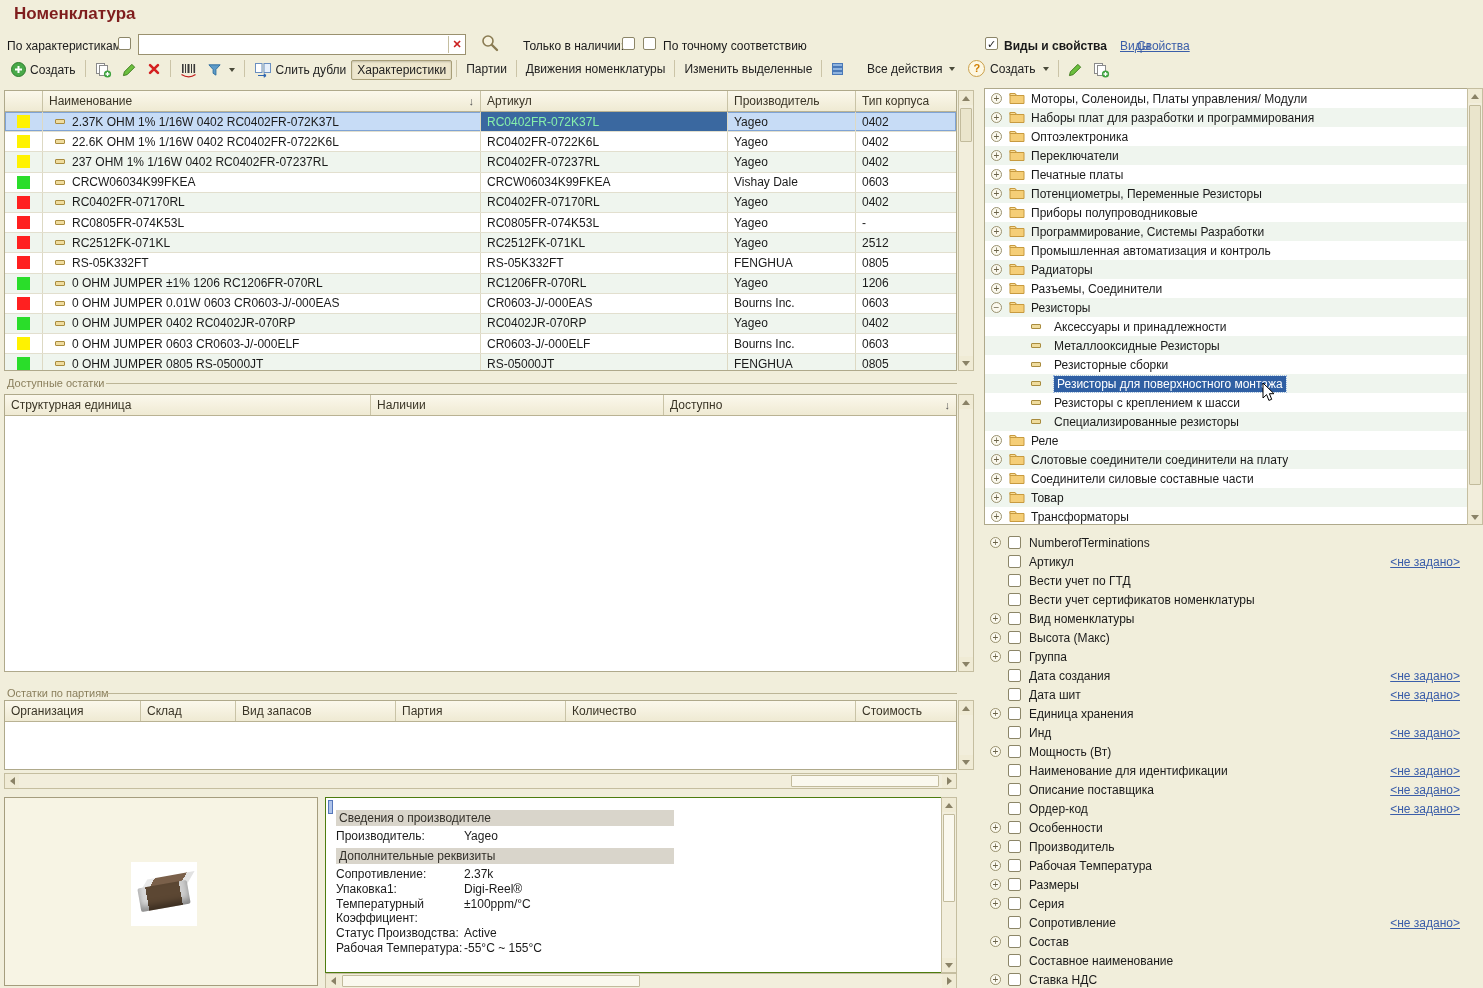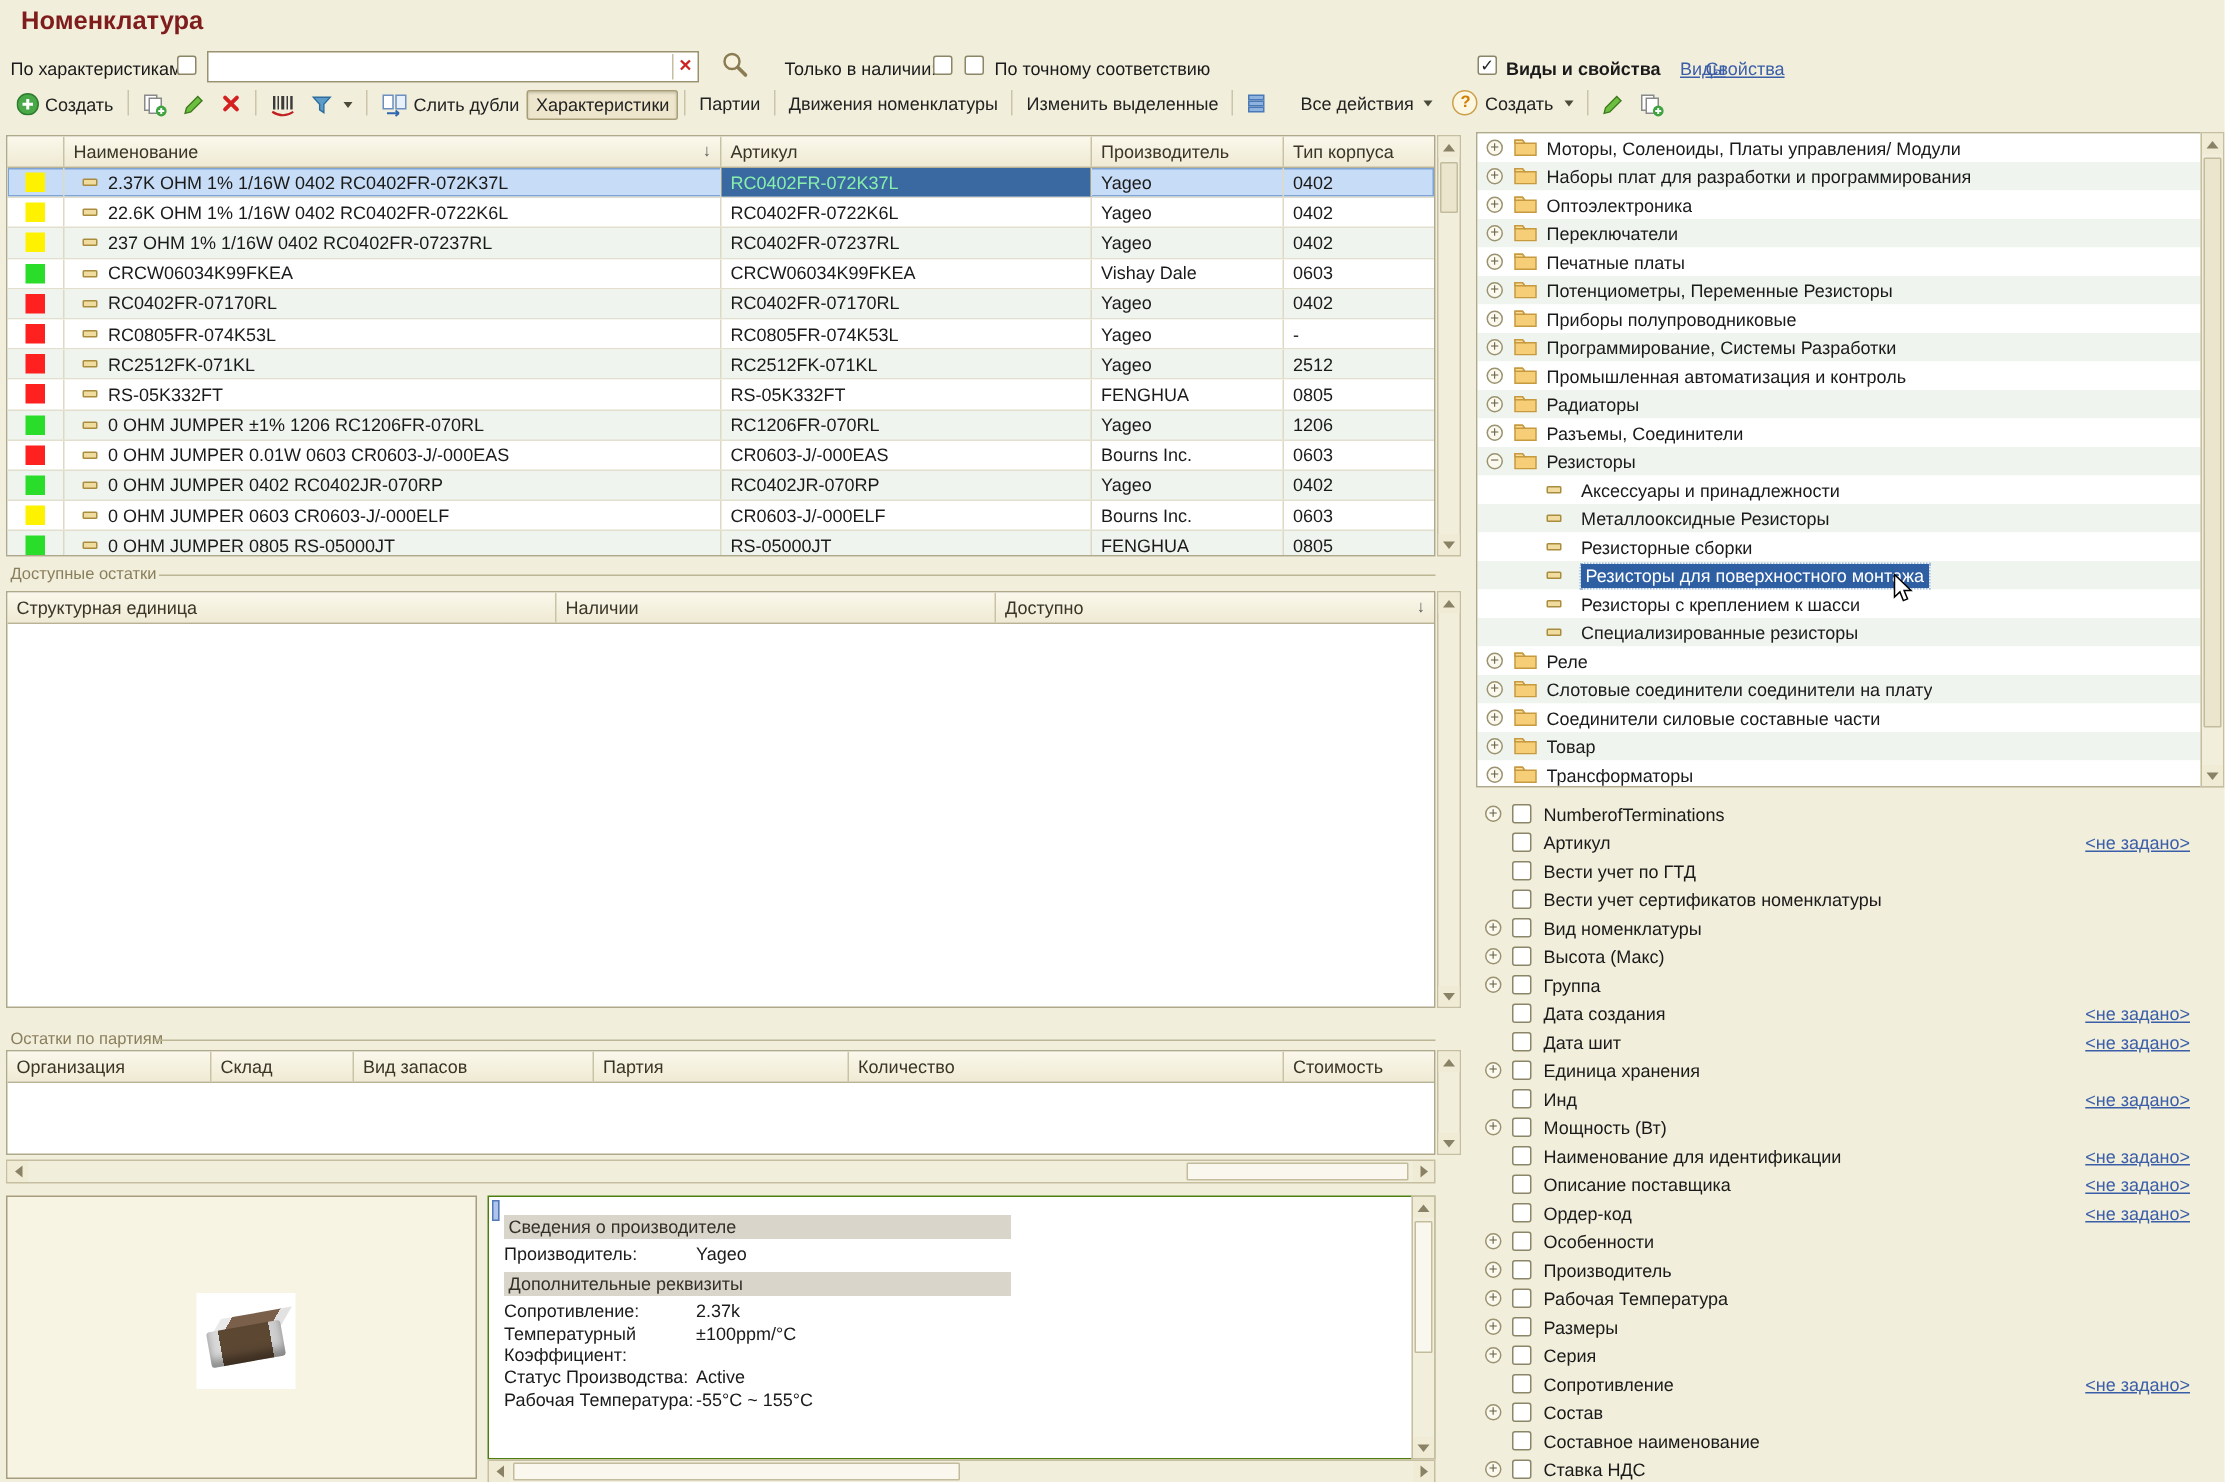--- a/index.html
+++ b/index.html
@@ -513,20 +513,24 @@
         <div class="drow">
           <div class="dlabel">Производитель:</div>
           <div class="dvalue">Yageo</div>
         </div>
         <div class="dsec-h">Дополнительные реквизиты</div>
         <div class="drow">
           <div class="dlabel">Сопротивление:</div>
           <div class="dvalue">2.37k</div>
         </div>
         <div class="drow">
+          <div class="dlabel">Упаковка1:</div>
+          <div class="dvalue">Digi-Reel®</div>
+        </div>
+        <div class="drow">
           <div class="dlabel">Температурный Коэффициент:</div>
           <div class="dvalue">±100ppm/°C</div>
         </div>
         <div class="drow">
           <div class="dlabel">Статус Производства:</div>
           <div class="dvalue">Active</div>
         </div>
         <div class="drow">
           <div class="dlabel">Рабочая Температура:</div>
           <div class="dvalue">-55°C ~ 155°C</div>

